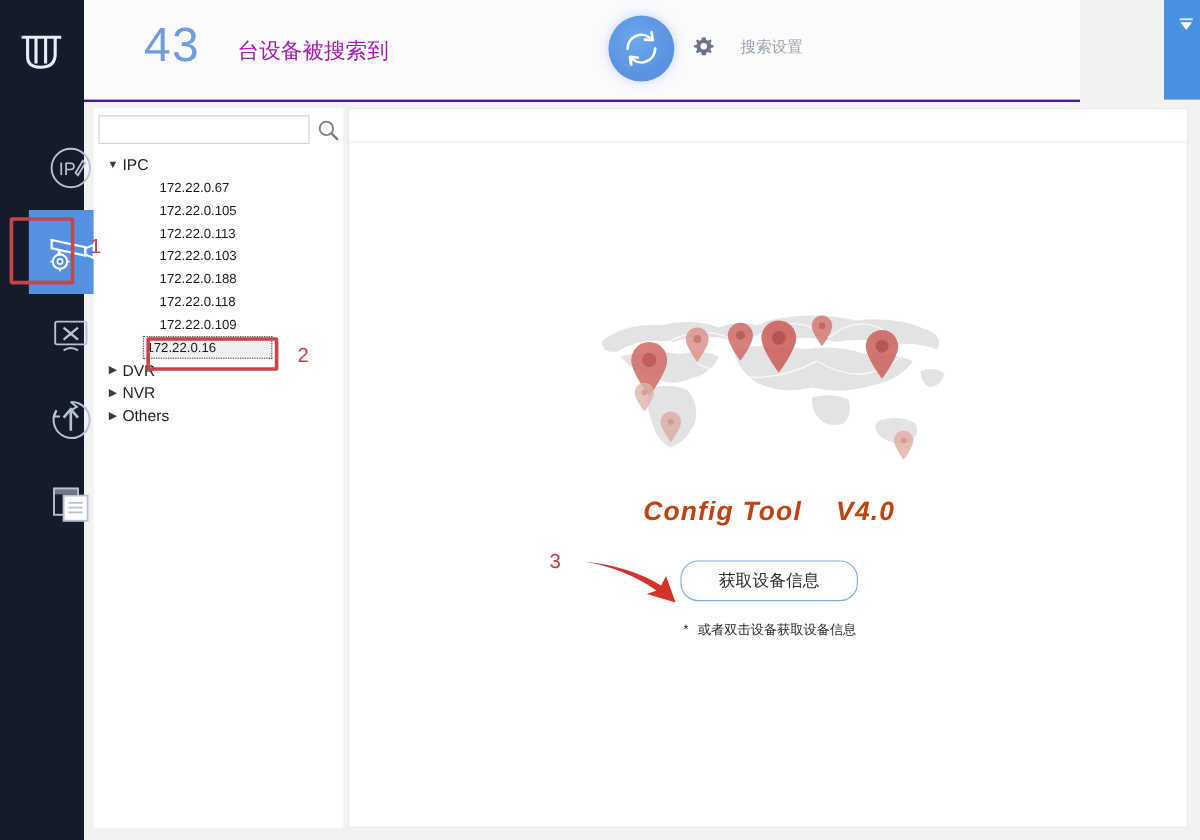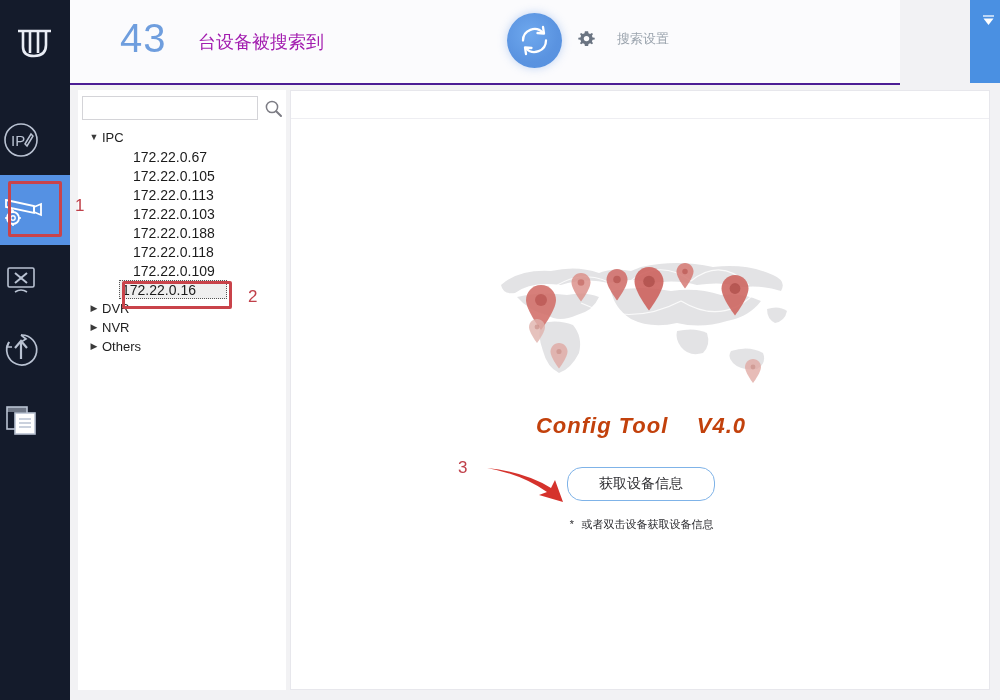--- a/index.html
+++ b/index.html
@@ -24,22 +24,23 @@
   .rail-logo {
     position: absolute; left: 0; top: 0;
     width: 70px; height: 85px;
     display: flex; align-items: center; justify-content: center;
     background: #141b2b;
   }
   .rail-items { position: absolute; left: 0; top: 105px; width: 70px; }
   .rail-item {
     position: relative;
     width: 70px; height: 70px;
-    display: flex; align-items: center; justify-content: flex-start;
+    display: flex; align-items: center; justify-content: center;
     margin-bottom: 0;
+    margin-left: 24px;
   }
   .rail-item.selected { background: #5591e3; }
   .rail-item svg { display: block; }
 
   
   .anno-rect {
     position: absolute;
     border: 3px solid #c9434a;
     border-radius: 2px;
     box-sizing: border-box;
@@ -136,21 +137,21 @@
     color: #1f1f1f;
     font-family: "Liberation Sans", sans-serif;
     cursor: pointer;
   }
   .caret {
     width: 16px; display: flex; align-items: center; justify-content: center;
     color: #3a3a3a; font-size: 9px; line-height: 1;
   }
   .tree-leaf {
     height: 19px;
-    font-size: 14px;
+    font-size: 11px;
     color: #1b1b1b;
     padding-left: 47px;
     display: flex; align-items: center;
     cursor: pointer;
     font-family: "Liberation Sans", sans-serif;
   }
   .tree-leaf.selected {
     background: #efefef;
     outline: 1px dotted #555;
     outline-offset: -1px;

